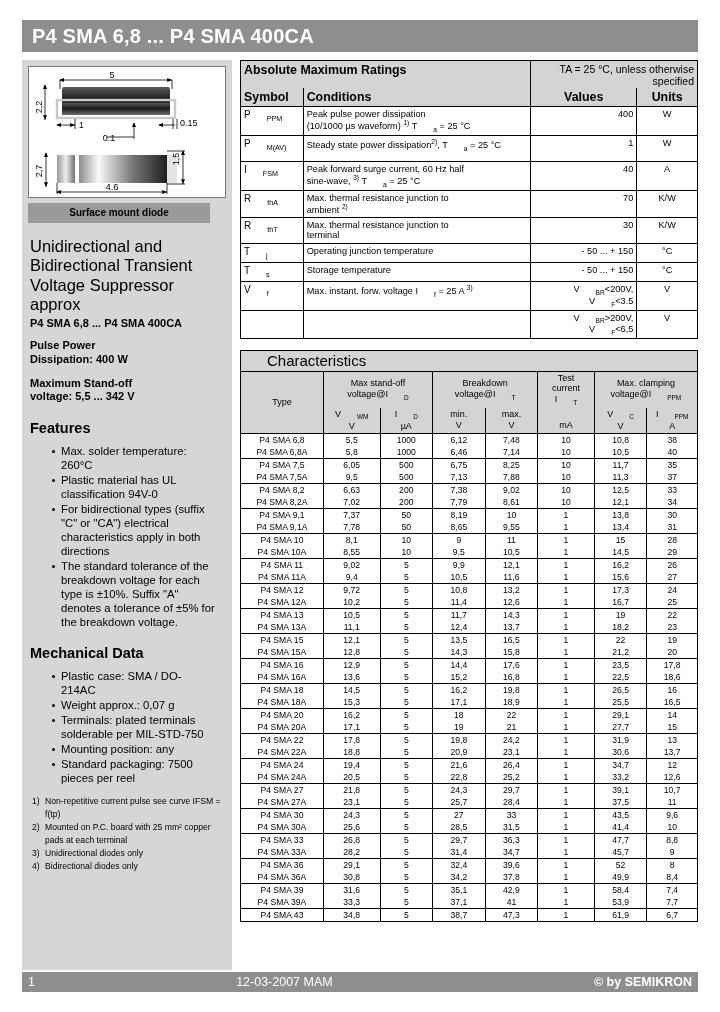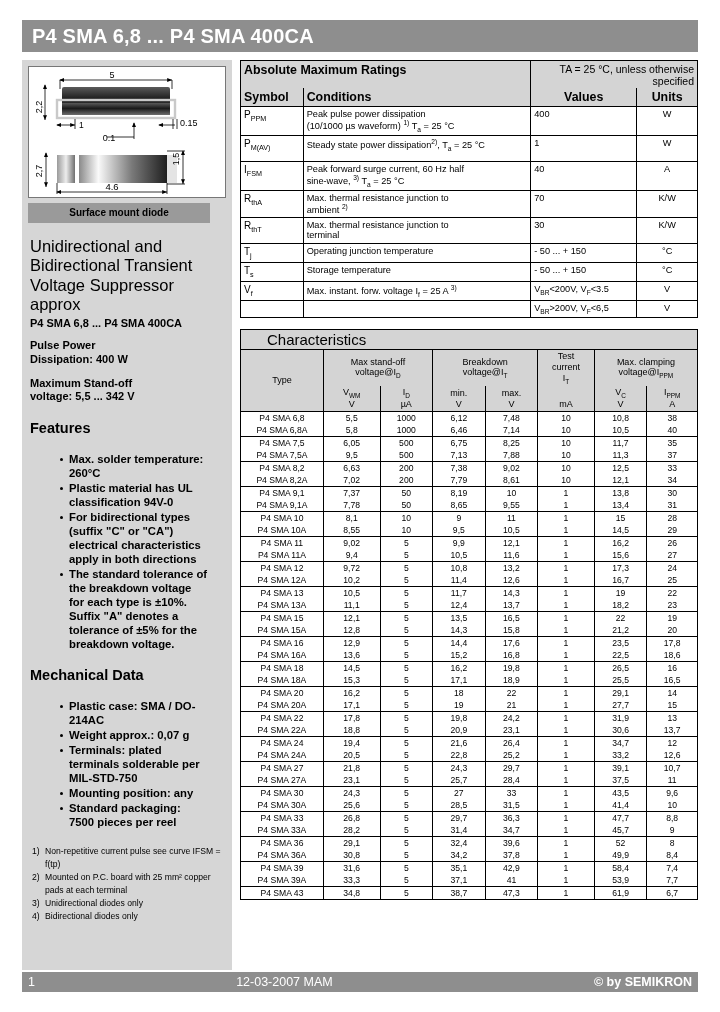--- a/index.html
+++ b/index.html
@@ -90,23 +90,22 @@
     font-weight: bold;
     margin-top: 10px;
     line-height: 1.25;
   }
   h3.sec {
     font-size: 14.5px;
     font-weight: bold;
     margin: 16px 0 2px 0;
   }
   ul.feat {
-    margin: 16px; padding: 0 0 0 14px;
+    margin: 8px; padding: 0 0 0 14px;
     list-style: none;
-    font-weight: bold;
   }
   ul.feat li {
     font-size: 11.3px;
     line-height: 1.24;
     margin-bottom: 1px;
     position: relative;
     padding-left: 9px;
   }
   ul.feat li:before {
     content: "";
@@ -127,21 +126,21 @@
     line-height: 1.45;
     padding-left: 13px;
     position: relative;
     margin-bottom: 1px;
   }
   ol.notes li .nmark {
     position: absolute;
     left: 0; top: 0;
     font-size: 8.6px;
   }
-  .sub { font-size: 0.72em; vertical-align: sub; }
+  .sub { font-size: 0.72em; vertical-align: sub; margin-left: 16px; }
   .sup { font-size: 0.72em; vertical-align: super; }
 
   
   table {
     border-collapse: collapse;
     width: 100%;
     table-layout: fixed;
   }
   .amr {
     border: 1.6px solid #000;
@@ -167,21 +166,21 @@
     font-weight: normal;
   }
   .amr .hdr2 td {
     background: #d4d4d4;
     font-size: 12.4px;
     font-weight: bold;
     border-top: none;
     margin-top: 16px;
   }
   .amr .hdr2 td.c { text-align: center; }
-  .amr td.val { text-align: left; }
+  .amr td.val { text-align: right; }
   .amr td.unit { text-align: center; }
   .amr td.sym { font-size: 10px; }
   .amr tr.tall td { height: 26px; }
 
   
   .chr {
     border: 1.6px solid #000;
     font-size: 8.6px;
     margin-top: 11px;
   }

